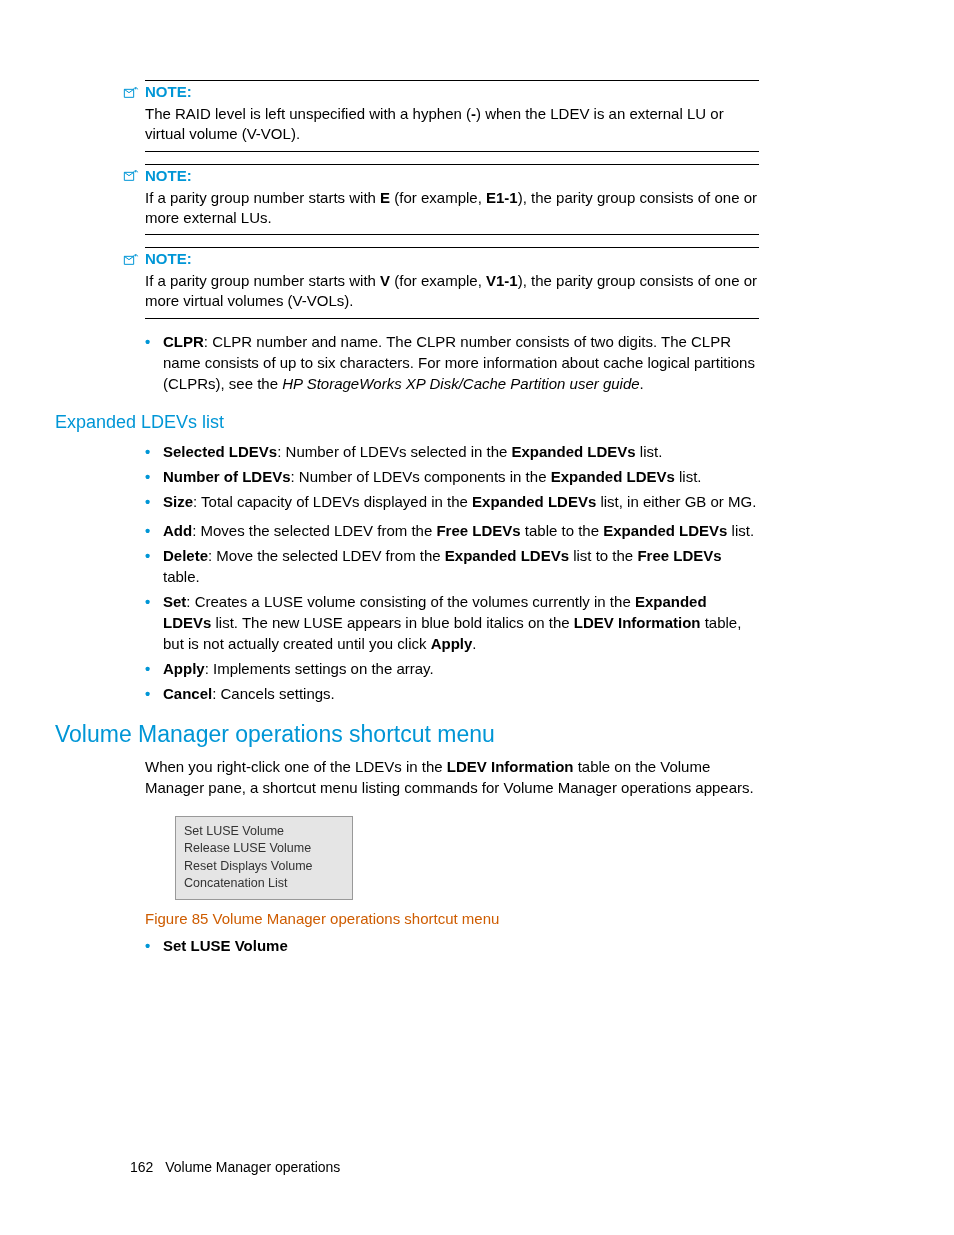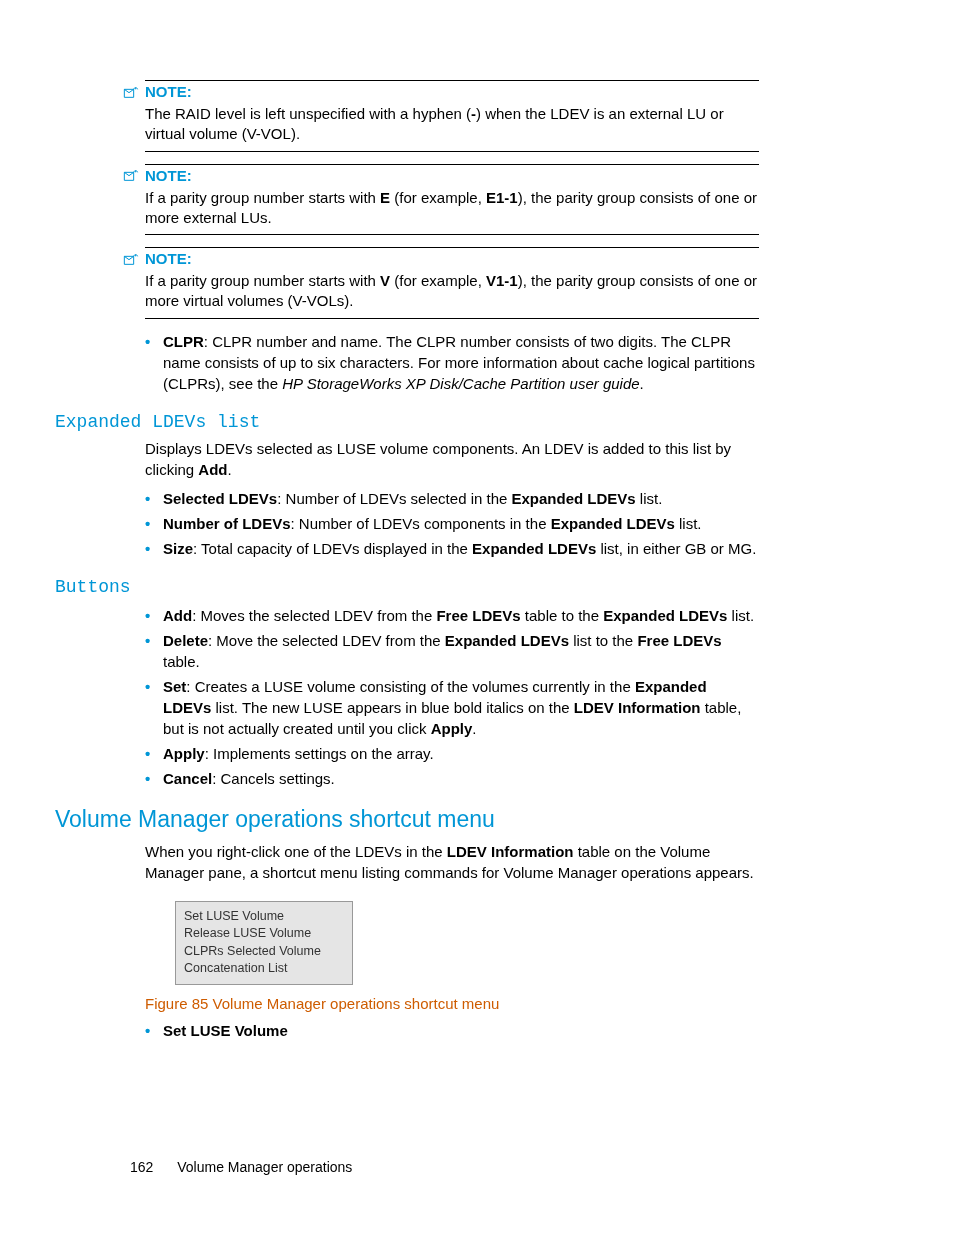--- a/index.html
+++ b/index.html
@@ -72,21 +72,20 @@
     font-weight: 300;
     color: #0096d6;
     font-size: 23px;
     margin: 17px 0 8px 0;
   }
   h3.subsection {
     font-weight: 300;
     color: #0096d6;
     font-size: 18px;
     margin: 18px 0 6px 0;
-    font-family: Liberation Mono, monospace;
   }
   p.para {
     font-size: 15px;
     line-height: 1.4;
     margin: 6px 0;
   }
   .menu-box {
     width: 160px;
     background: #e5e5e5;
     border: 1px solid #999;
@@ -102,21 +101,21 @@
     font-weight: 400;
     font-size: 15px;
     margin: 6px 0 4px 0;
   }
   .footer {
     position: absolute;
     bottom: 60px;
     left: 130px;
     font-size: 14px;
   }
-  .footer .pnum { margin-right: 20px; }
+  .footer .pnum { margin-right: 8px; }
 </style>
 </head>
 <body>
 
 <div class="page">
 
   <div class="content-block">
     <div class="note-block">
       <div class="note-rule"></div>
       <div class="note-header">
@@ -160,47 +159,45 @@
       <div class="note-rule"></div>
     </div>
 
     <ul class="bullets" id="post-note-bullets">
         <li><span class="bold">CLPR</span><span>: CLPR number and name. The CLPR number consists of two digits. The CLPR name consists of up to six characters. For more information about cache logical partitions (CLPRs), see the </span><span class="italic">HP StorageWorks XP Disk/Cache Partition user guide</span><span>.</span></li>
       </ul>
   </div>
 
   <h3 class="subsection">Expanded LDEVs list</h3>
   <div class="content-block">
-    <p class="para" id="expanded-intro"><span>Displays LDEVs selected as LUSE volume components. An LDEV is added to this list by clicking </span><span class="bold">Add</span><span>.</span></p>
     <ul class="bullets" id="expanded-bullets">
         <li><span class="bold">Selected LDEVs</span><span>: Number of LDEVs selected in the </span><span class="bold">Expanded LDEVs</span><span> list.</span></li>
         <li><span class="bold">Number of LDEVs</span><span>: Number of LDEVs components in the </span><span class="bold">Expanded LDEVs</span><span> list.</span></li>
         <li><span class="bold">Size</span><span>: Total capacity of LDEVs displayed in the </span><span class="bold">Expanded LDEVs</span><span> list, in either GB or MG.</span></li>
       </ul>
   </div>
 
-  <h3 class="subsection">Buttons</h3>
   <div class="content-block">
     <ul class="bullets" id="buttons-bullets">
         <li><span class="bold">Add</span><span>: Moves the selected LDEV from the </span><span class="bold">Free LDEVs</span><span> table to the </span><span class="bold">Expanded LDEVs</span><span> list.</span></li>
         <li><span class="bold">Delete</span><span>: Move the selected LDEV from the </span><span class="bold">Expanded LDEVs</span><span> list to the </span><span class="bold">Free LDEVs</span><span> table.</span></li>
         <li><span class="bold">Set</span><span>: Creates a LUSE volume consisting of the volumes currently in the </span><span class="bold">Expanded LDEVs</span><span> list. The new LUSE appears in blue bold italics on the </span><span class="bold">LDEV Information</span><span> table, but is not actually created until you click </span><span class="bold">Apply</span><span>.</span></li>
         <li><span class="bold">Apply</span><span>: Implements settings on the array.</span></li>
         <li><span class="bold">Cancel</span><span>: Cancels settings.</span></li>
       </ul>
   </div>
 
   <h2 class="section">Volume Manager operations shortcut menu</h2>
   <div class="content-block">
     <p class="para" id="vm-intro"><span>When you right-click one of the LDEVs in the </span><span class="bold">LDEV Information</span><span> table on the Volume Manager pane, a shortcut menu listing commands for Volume Manager operations appears.</span></p>
 
     <div class="menu-box" id="menu-box">
         <div>Set LUSE Volume</div>
         <div>Release LUSE Volume</div>
-        <div>CLPRs Selected Volume</div>
+        <div>Reset Displays Volume</div>
         <div>Concatenation List</div>
       </div>
 
     <div class="figure-caption">Figure 85 Volume Manager operations shortcut menu</div>
 
     <ul class="bullets" id="vm-bullets">
         <li><span class="bold">Set LUSE Volume</span></li>
       </ul>
   </div>
 

